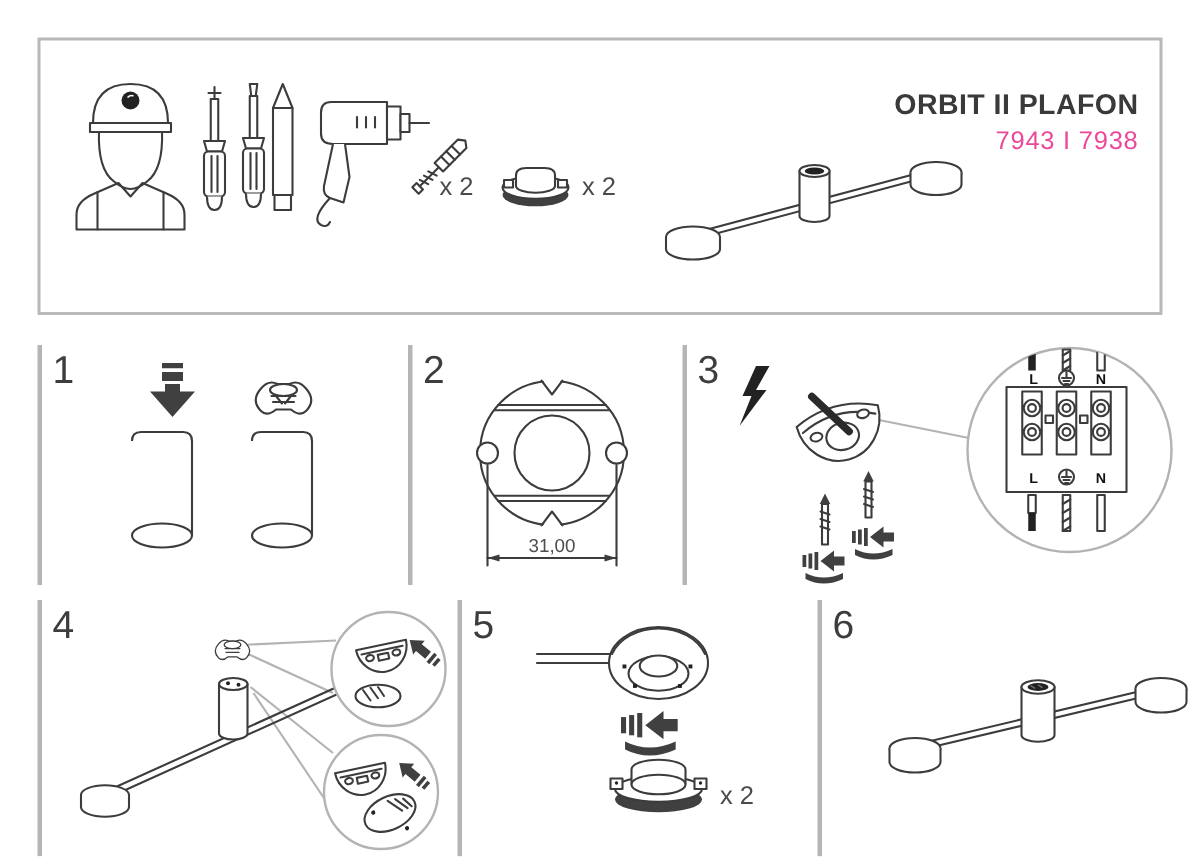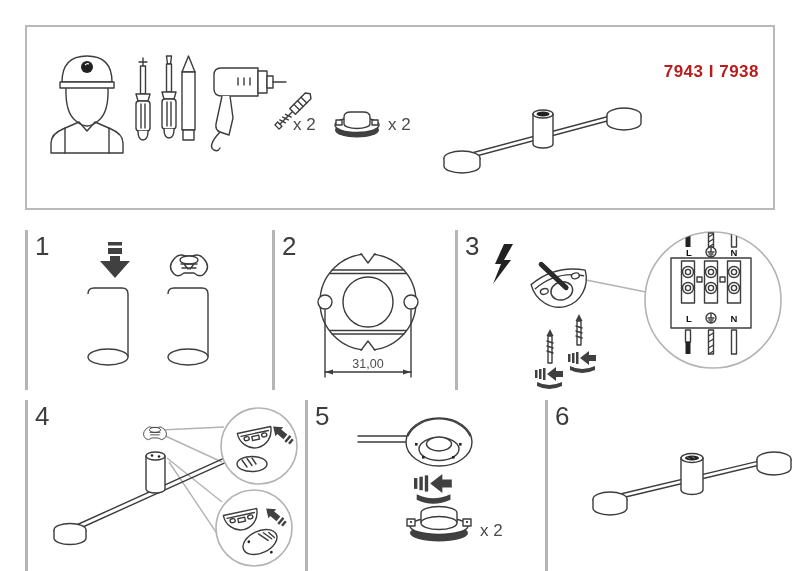--- a/index.html
+++ b/index.html
@@ -3,21 +3,21 @@
 <meta charset="utf-8">
 <style>
   * { margin:0; padding:0; box-sizing:border-box; }
   html,body { width:800px; height:571px; background:#fff; font-family:"Liberation Sans",sans-serif; }
   .sheet { position:relative; width:800px; height:571px; background:#fff; overflow:hidden; }
 
   .header-box { position:absolute; left:25px; top:25px; width:750px; height:185px; border:2px solid #b9b9b9; }
   .header-box svg { position:absolute; left:0; top:0; }
   .title-block { position:absolute; right:14px; top:33px; text-align:right; }
   .title { font-size:19px; font-weight:700; color:#3a3a3a; letter-spacing:.3px; }
-  .model { font-size:17px; font-weight:700; color:#b91c1c; letter-spacing:.5px; margin-top:2px; }
+  .model { font-size:17px; font-weight:400; color:#ec4899; letter-spacing:.5px; margin-top:2px; }
 
   .step { position:absolute; border-left:3px solid #b5b5b5; }
   .step svg { position:absolute; left:0; top:0; }
   .step-num { position:absolute; left:7px; top:1px; font-size:26px; font-weight:400; color:#3d3d3d; z-index:2; }
 
   .s1 { left:25px; top:230px; width:247px; height:160px; }
   .s2 { left:272px; top:230px; width:183px; height:160px; }
   .s3 { left:455px; top:230px; width:345px; height:160px; }
   .s4 { left:25px; top:400px; width:280px; height:171px; }
   .s5 { left:305px; top:400px; width:240px; height:171px; }
@@ -119,20 +119,21 @@
         <path class="lnf" d="M417,131 L417,139 A18,7 0 0 0 453,139 L453,131"></path>
         <path class="lnf" d="M506,87 L506,117 A10,4 0 0 0 526,117 L526,87 Z"></path>
         <ellipse class="lnf" cx="516" cy="87" rx="10" ry="4"></ellipse>
         <ellipse class="blk" cx="516" cy="87" rx="6.5" ry="2.4"></ellipse>
         <ellipse class="lnf" cx="597" cy="88" rx="17" ry="7"></ellipse>
         <path class="lnf" d="M580,88 L580,96 A17,7 0 0 0 614,96 L614,88"></path>
       </g>
     </svg>
 
     <div class="title-block">
+      <div class="title">ORBIT II PLAFON</div>
       <div class="model">7943 I 7938</div>
     </div>
   </div>
 
   <div class="step s1">
     <span class="step-num">1</span>
     <svg width="244" height="160" viewBox="0 0 244 160">
       <g>
         <rect class="dk" x="80" y="12" width="14" height="3.5"></rect>
         <rect class="dk" x="80" y="18" width="14" height="6"></rect>

